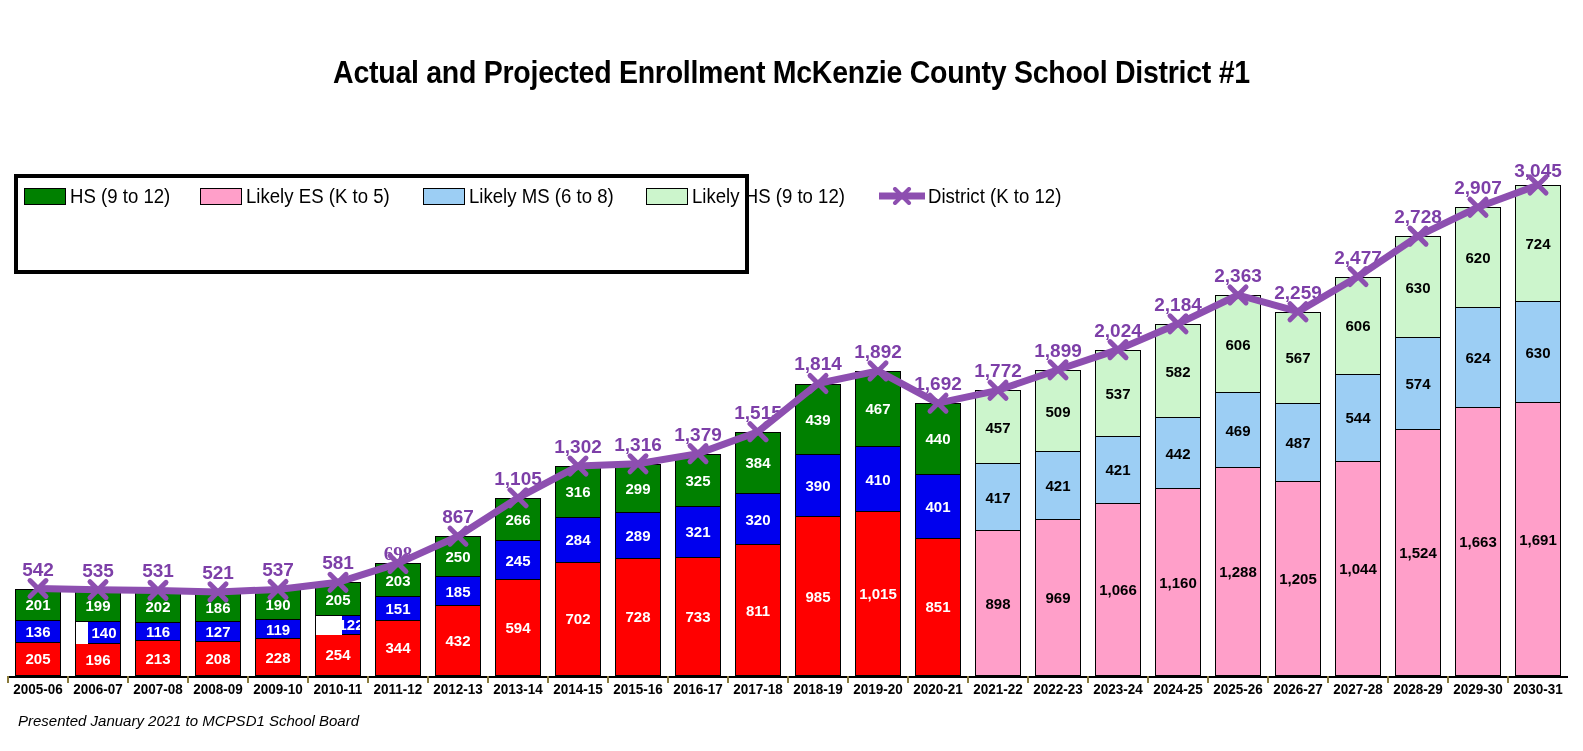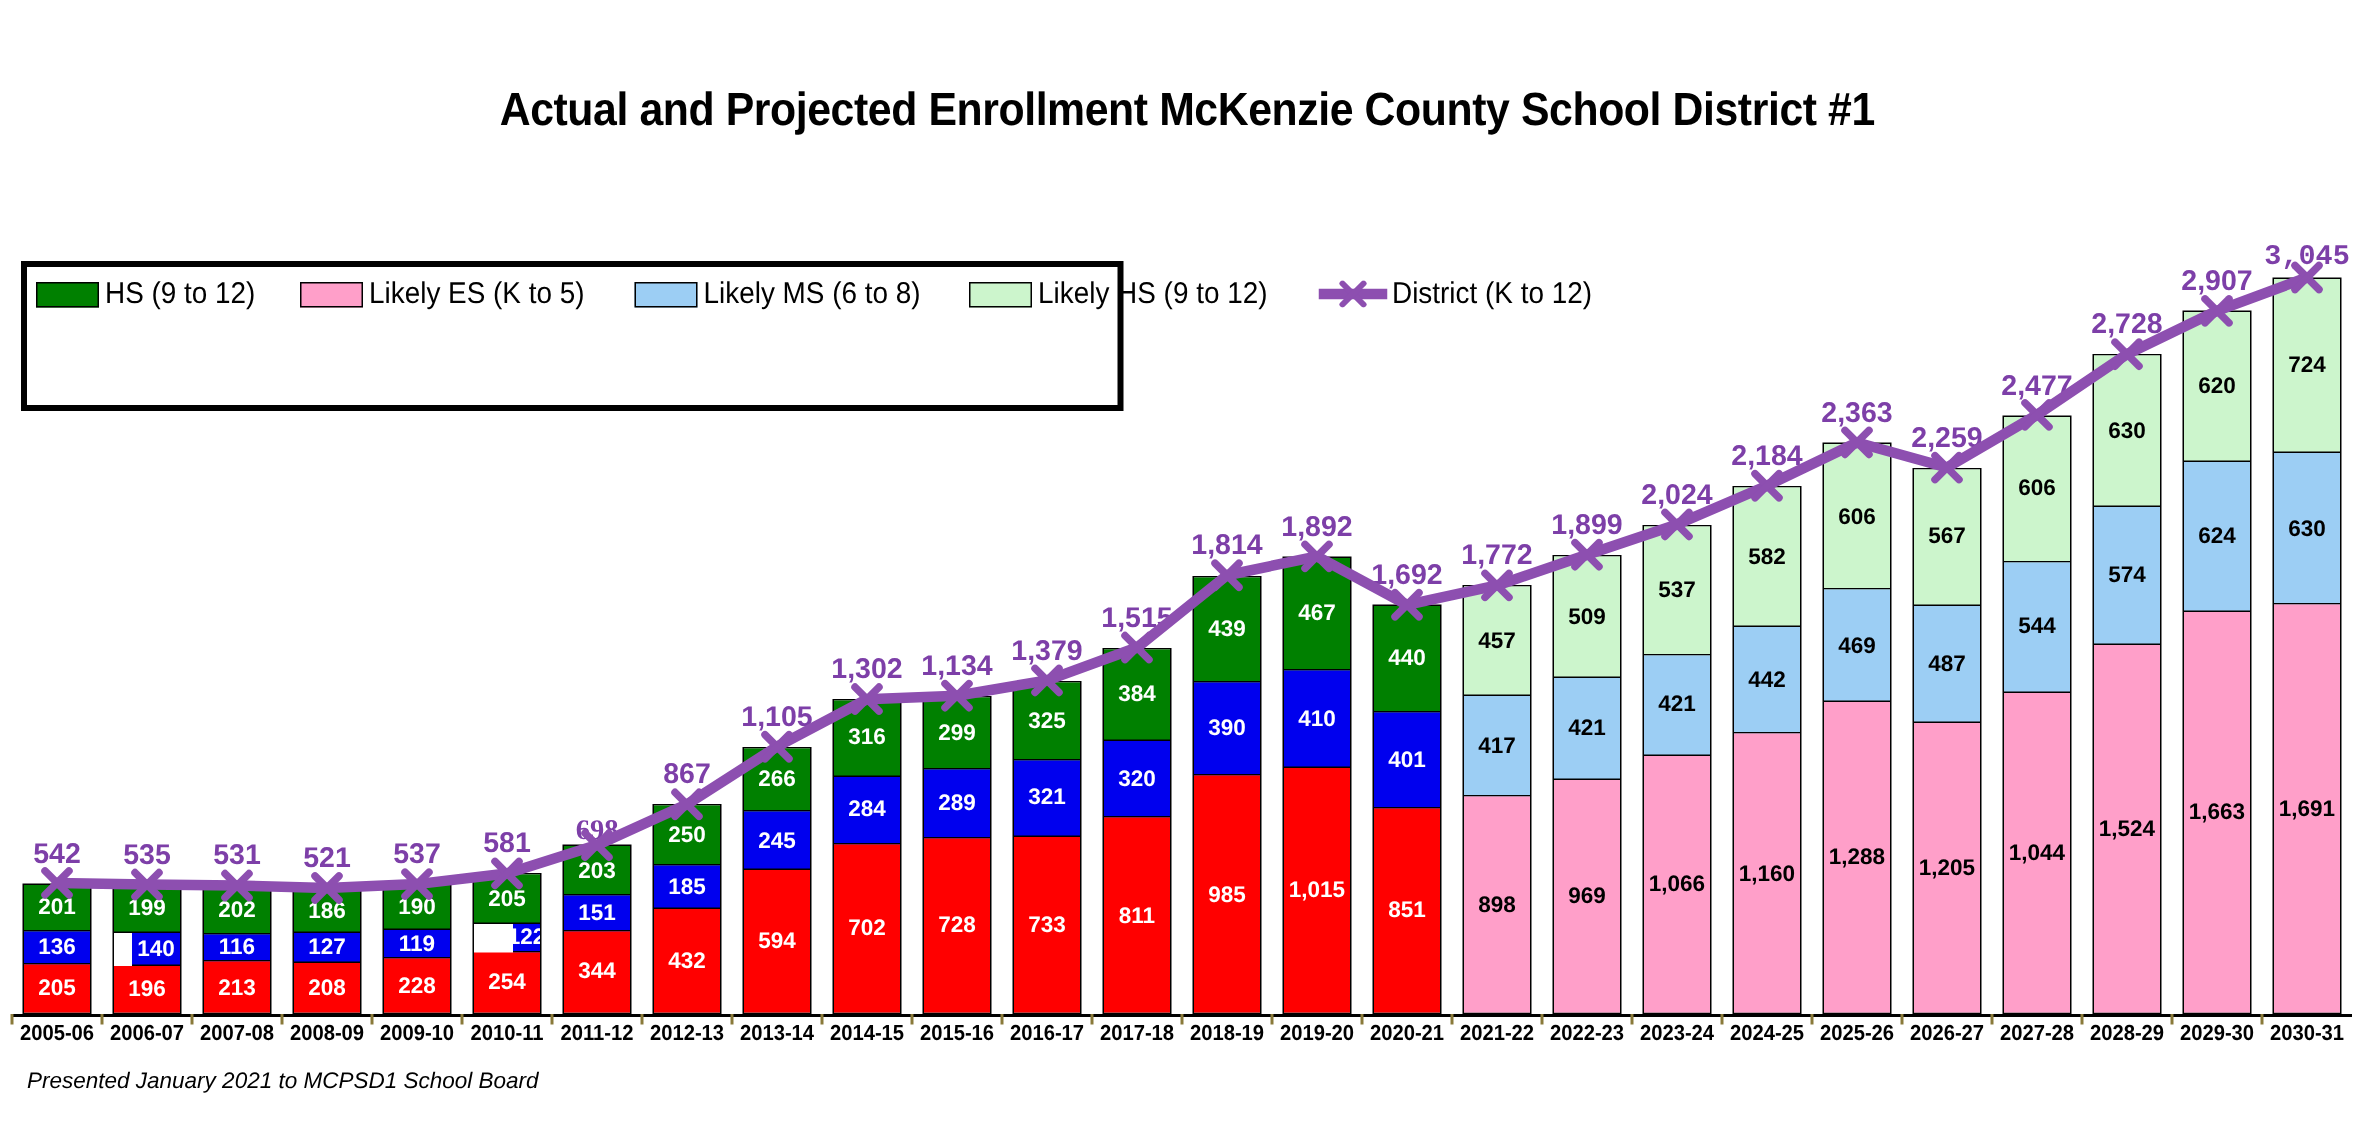--- a/index.html
+++ b/index.html
@@ -150,21 +150,21 @@
         </div>
         <div class="barslot">
           <div class="totlabel" style="top: 276.053px;">1,302</div>
           <div class="bar" style="height: 209.947px;">
             <div class="seg hs" style="height: 24.2704%;">316</div>
             <div class="seg ms" style="height: 21.8126%;">284</div>
             <div class="seg es" style="height: 53.9171%;">702</div>
           </div>
         </div>
         <div class="barslot">
-          <div class="totlabel" style="top: 273.795px;">1,134</div>
+          <div class="totlabel" style="top: 273.795px;">1,316</div>
           <div class="bar" style="height: 212.205px;">
             <div class="seg hs" style="height: 22.7204%;">299</div>
             <div class="seg ms" style="height: 21.9605%;">289</div>
             <div class="seg es" style="height: 55.3191%;">728</div>
           </div>
         </div>
         <div class="barslot">
           <div class="totlabel" style="top: 263.636px;">1,379</div>
           <div class="bar" style="height: 222.364px;">
             <div class="seg hs" style="height: 23.5678%;">325</div>
@@ -270,21 +270,21 @@
         </div>
         <div class="barslot">
           <div class="totlabel" style="top: 17.2462px;">2,907</div>
           <div class="bar" style="height: 468.754px;">
             <div class="seg lhs" style="height: 21.3278%;">620</div>
             <div class="seg lms" style="height: 21.4654%;">624</div>
             <div class="seg les" style="height: 57.2067%;">1,663</div>
           </div>
         </div>
         <div class="barslot">
-          <div class="totlabel" style="top: 0px; font-family: Liberation Mono, monospace;">3,045</div>
+          <div class="totlabel" style="top: 0px;">3,045</div>
           <div class="bar" style="height: 491.006px;">
             <div class="seg lhs" style="height: 23.7767%;">724</div>
             <div class="seg lms" style="height: 20.6897%;">630</div>
             <div class="seg les" style="height: 55.5337%;">1,691</div>
           </div>
         </div>
       </div>
     <svg id="lineLayer" viewBox="0 0 1560 516" preserveAspectRatio="none">
         <polyline points="30.0,428.6 90.0,429.7 150.0,430.4 210.0,432.0 270.0,429.4 330.0,422.3 390.0,403.4 450.0,376.2 510.0,337.8 570.0,306.1 630.0,303.8 690.0,293.6 750.0,271.7 810.0,223.5 870.0,210.9 930.0,243.2 990.0,230.3 1050.0,209.8 1110.0,189.6 1170.0,163.8 1230.0,135.0 1290.0,151.7 1350.0,116.6 1410.0,76.1 1470.0,47.2 1530.0,25.0" fill="none" stroke="#8D4FB0" stroke-width="7" stroke-linejoin="round" stroke-linecap="round"></polyline>
         <g>

